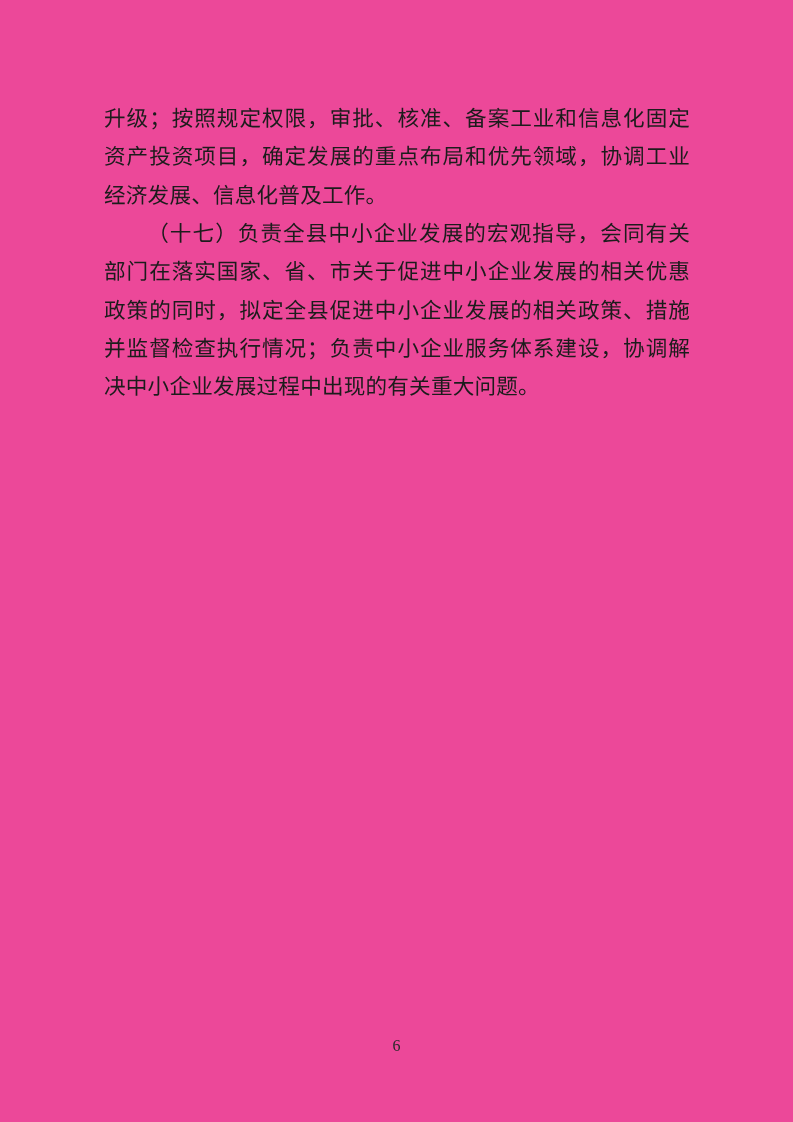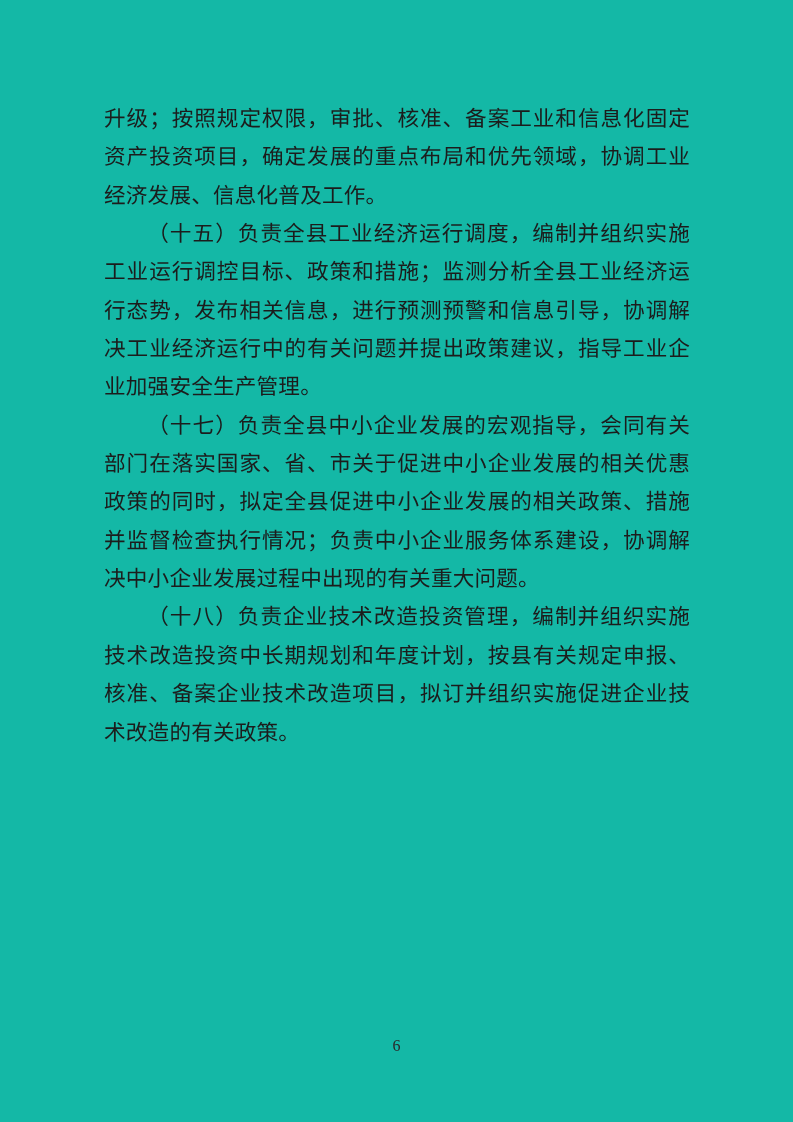--- a/index.html
+++ b/index.html
@@ -15,21 +15,21 @@
     overflow: hidden;
     font-family: "Liberation Serif", "DejaVu Serif", serif;
     color: #1c1c1c;
   }
   .page {
     position: absolute;
     top: 0;
     left: 0;
     width: 793px;
     height: 1122px;
-    background: #14b8a6;
+    background: #ec4899;
   }
   .content {
     position: absolute;
     top: 100px;
     left: 104px;
     width: 586px;
   }
   .content p {
     margin: 0;
     font-size: 21.6px;
@@ -53,20 +53,18 @@
     color: #2a2a2a;
     font-family: "Liberation Serif", "DejaVu Serif", serif;
   }
 </style>
 </head>
 <body>
 
 <div class="page">
   <div class="content">
     <p>升级；按照规定权限，审批、核准、备案工业和信息化固定资产投资项目，确定发展的重点布局和优先领域，协调工业经济发展、信息化普及工作。</p>
-    <p class="indent">（十五）负责全县工业经济运行调度，编制并组织实施工业运行调控目标、政策和措施；监测分析全县工业经济运行态势，发布相关信息，进行预测预警和信息引导，协调解决工业经济运行中的有关问题并提出政策建议，指导工业企业加强安全生产管理。</p>
     <p class="indent">（十七）负责全县中小企业发展的宏观指导，会同有关部门在落实国家、省、市关于促进中小企业发展的相关优惠政策的同时，拟定全县促进中小企业发展的相关政策、措施并监督检查执行情况；负责中小企业服务体系建设，协调解决中小企业发展过程中出现的有关重大问题。</p>
-    <p class="indent">（十八）负责企业技术改造投资管理，编制并组织实施技术改造投资中长期规划和年度计划，按县有关规定申报、核准、备案企业技术改造项目，拟订并组织实施促进企业技术改造的有关政策。</p>
   </div>
   <div class="page-footer">
     <span>6</span>
   </div>
 </div>
 
 </body></html>

